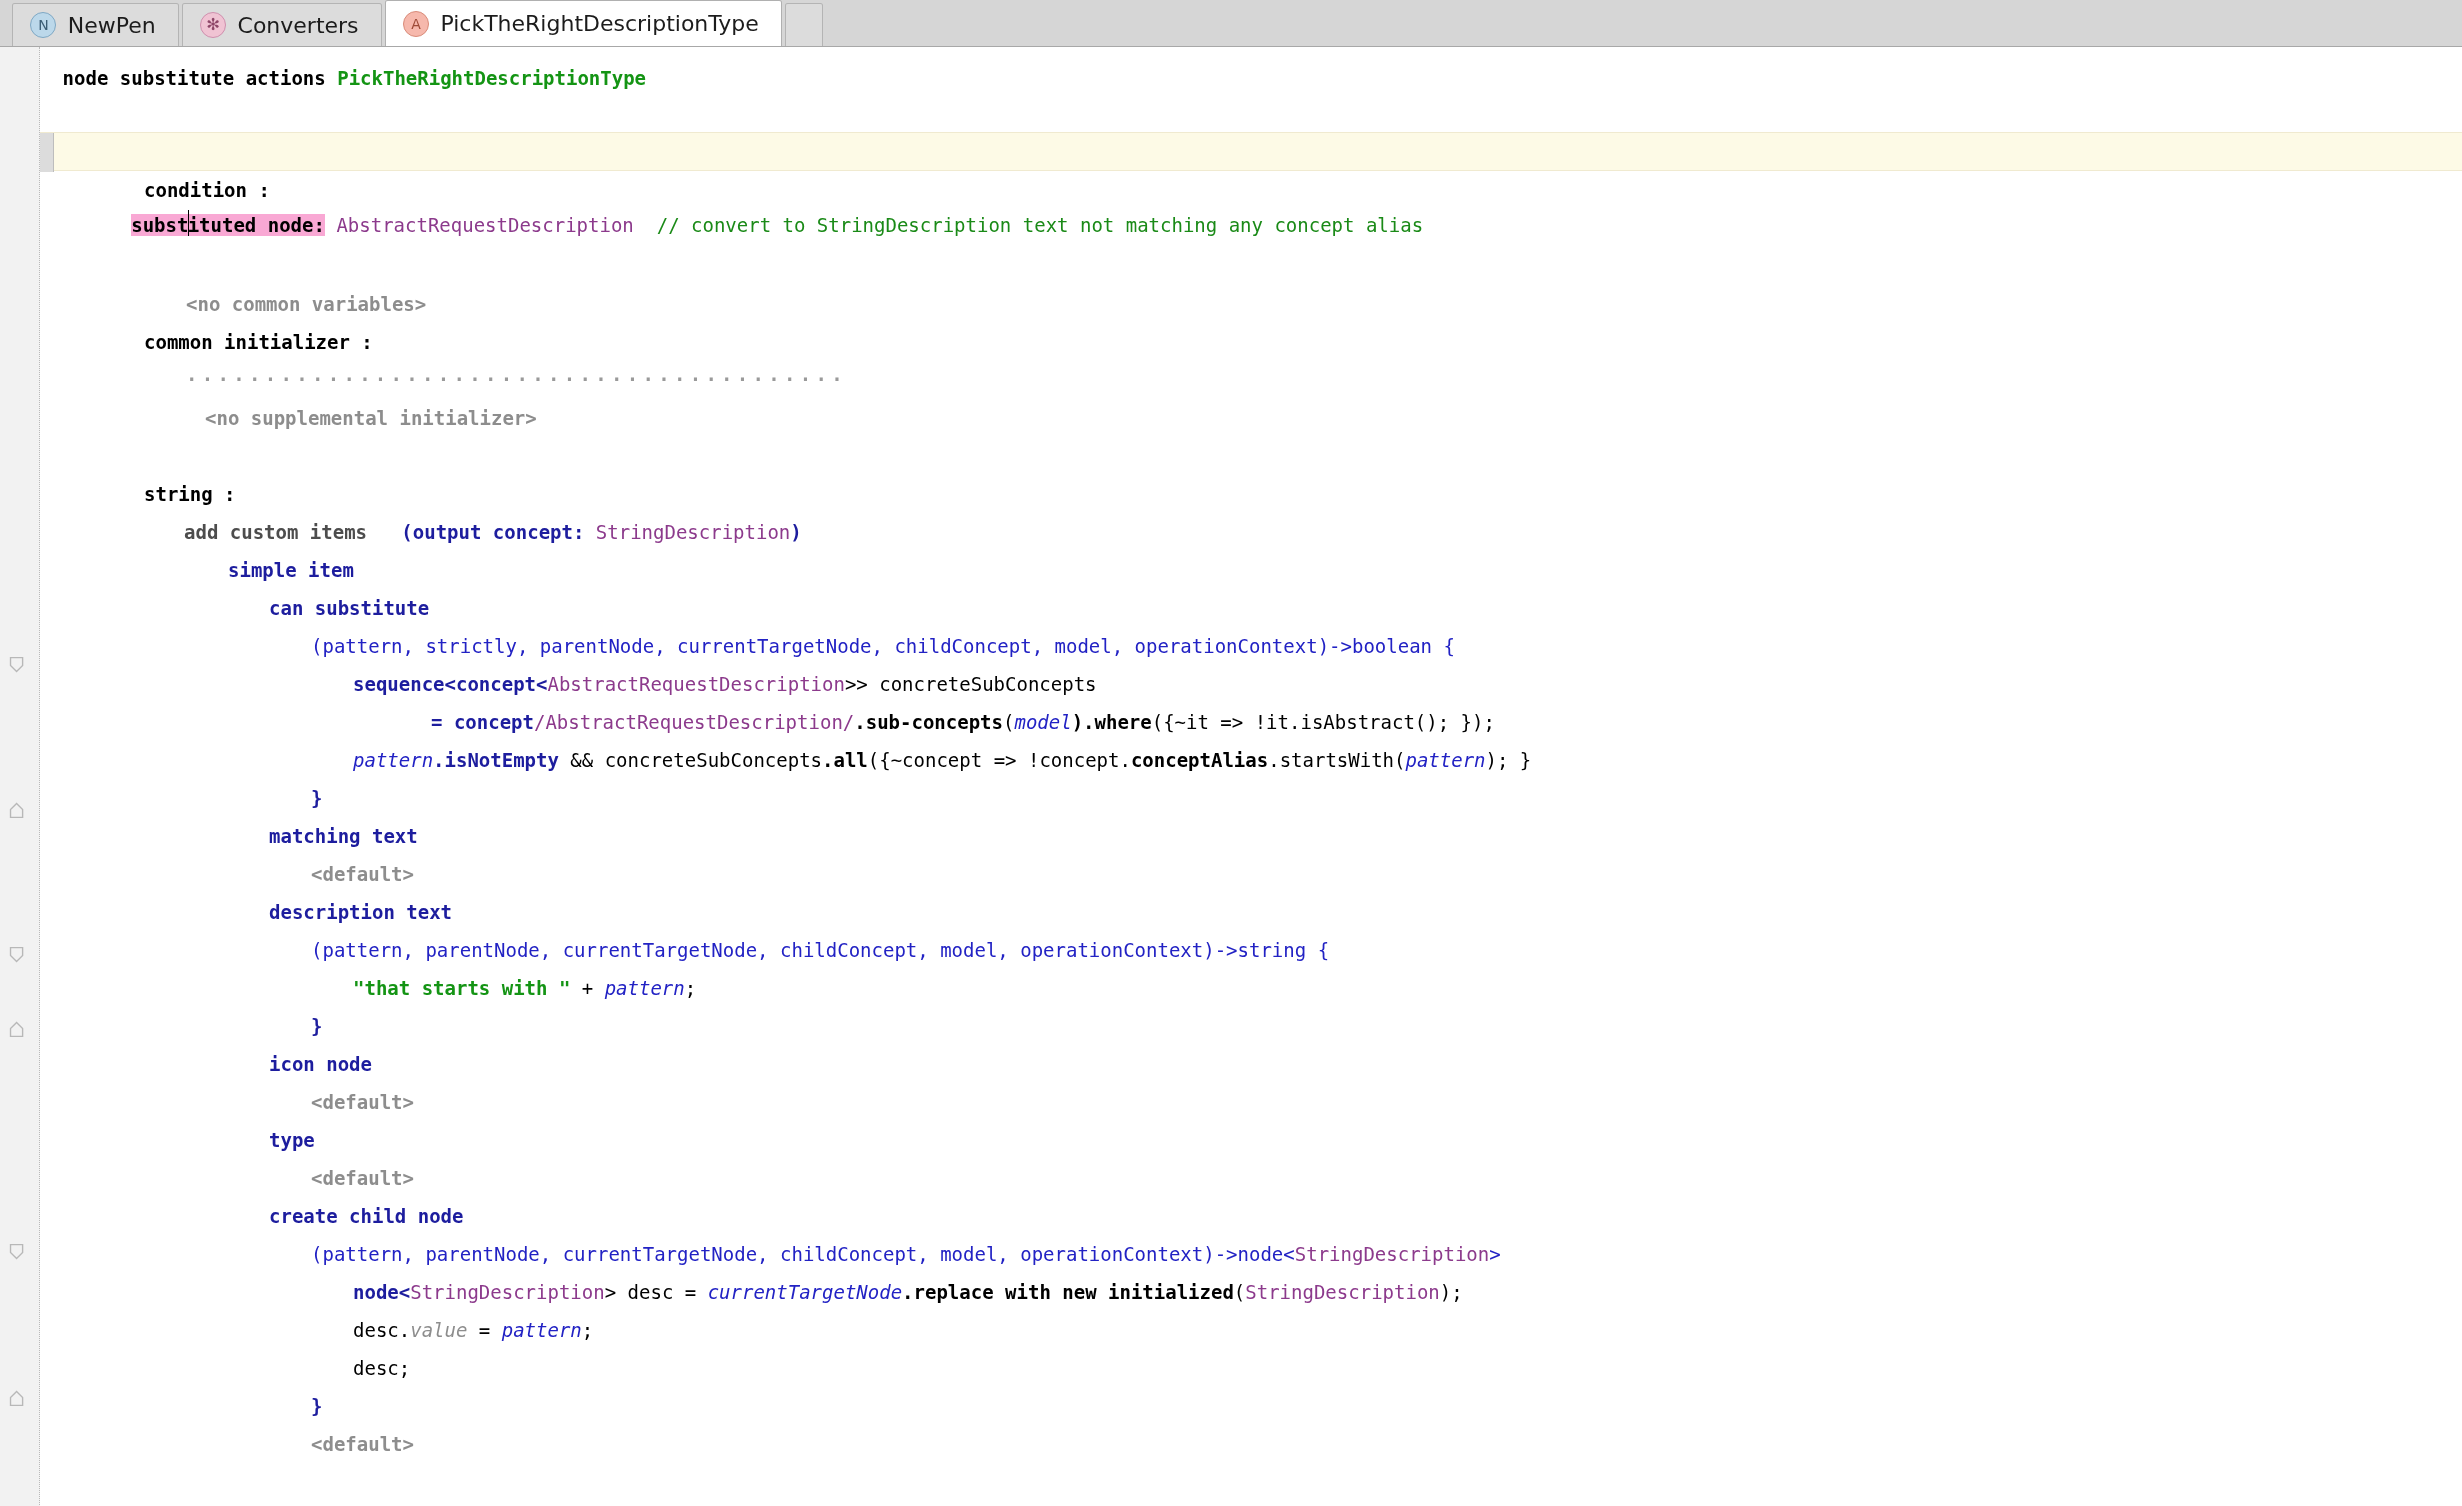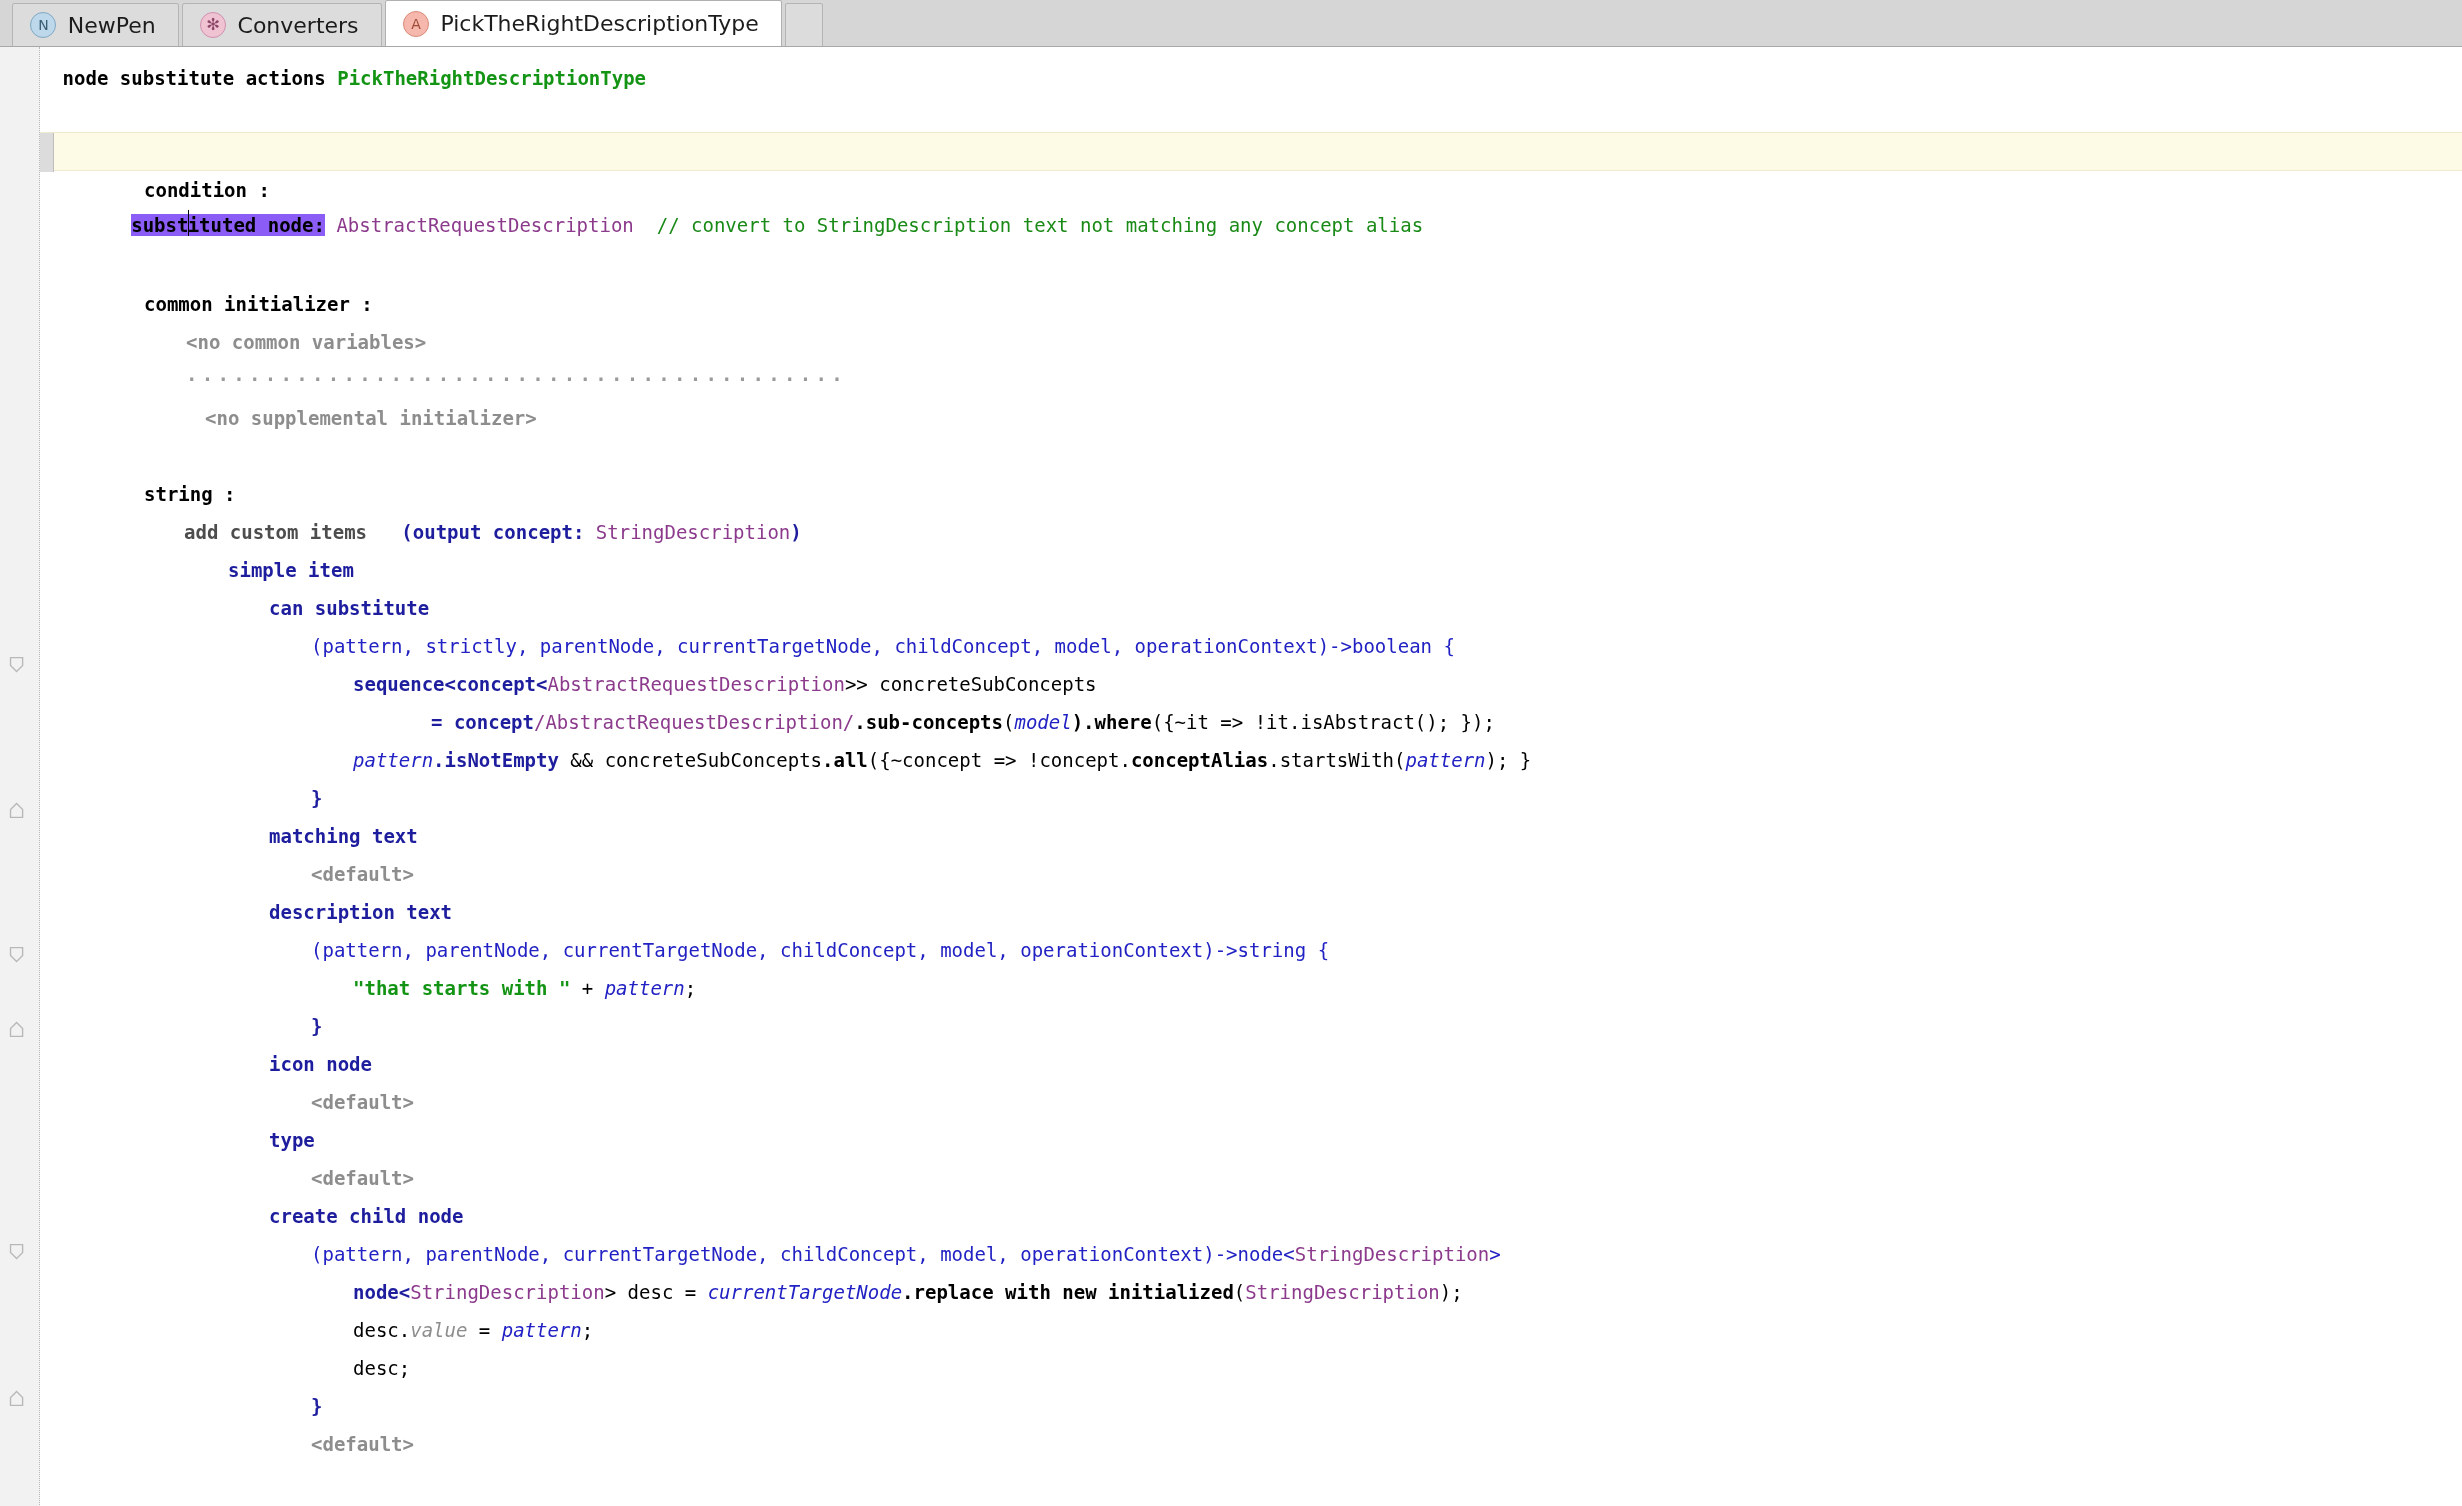--- a/index.html
+++ b/index.html
@@ -106,21 +106,21 @@
     background: #fdfae6;
     border-top: 0.9px solid #f0ead0;
     border-bottom: 0.9px solid #f0ead0;
     height: 39px;
     line-height: 37px;
   }
   .line.first { padding-top: 7.8px; height: 47px; line-height: 47px; }
 
   
   .sel {
-    background: #8b5cf6;
+    background: #f9a8d4;
     position: relative;
   }
   .caret {
     display: inline-block;
     width: 0;
     border-left: 1.7px solid #000;
     height: 26px;
     vertical-align: -4.3px;
     margin: 0 -0.9px;
   }
@@ -212,22 +212,22 @@
     <div class="line hl" style="padding-left:22.6px;position:relative">
       <span class="leftmark"></span>
       <span class="sel"><span class="k">subst</span><span class="caret"></span><span class="k">ituted node:</span></span><span class="blk"> </span><span class="type">AbstractRequestDescription</span><span class="blk">  </span><span class="comment">// convert to StringDescription text not matching any concept alias</span>
     </div>
 
     <div class="line" style="padding-left:104px"><span class="k">condition :</span></div>
     <div class="line" style="padding-left:146px"><span class="gray">&lt;none&gt;</span></div>
 
     <div class="line">&nbsp;</div>
 
+    <div class="line" style="padding-left:146px"><span class="gray">&lt;no common variables&gt;</span></div>
     <div class="line" style="padding-left:104px"><span class="k">common initializer :</span></div>
-    <div class="line" style="padding-left:146px"><span class="gray">&lt;no common variables&gt;</span></div>
     <div class="line" style="padding-left:146px;line-height:26px"><span class="dots">..........................................</span></div>
     <div class="line" style="padding-left:165px"><span class="gray">&lt;no supplemental initializer&gt;</span></div>
 
     <div class="line">&nbsp;</div>
 
     <div class="line" style="padding-left:104px"><span class="k">string :</span></div>
 
     <div class="line" style="padding-left:144px"><span class="darkgr">add custom items</span><span class="blk">   </span><span class="navy">(output concept:</span><span class="blk"> </span><span class="type">StringDescription</span><span class="navy">)</span></div>
 
     <div class="line" style="padding-left:188px"><span class="navy">simple item</span></div>

